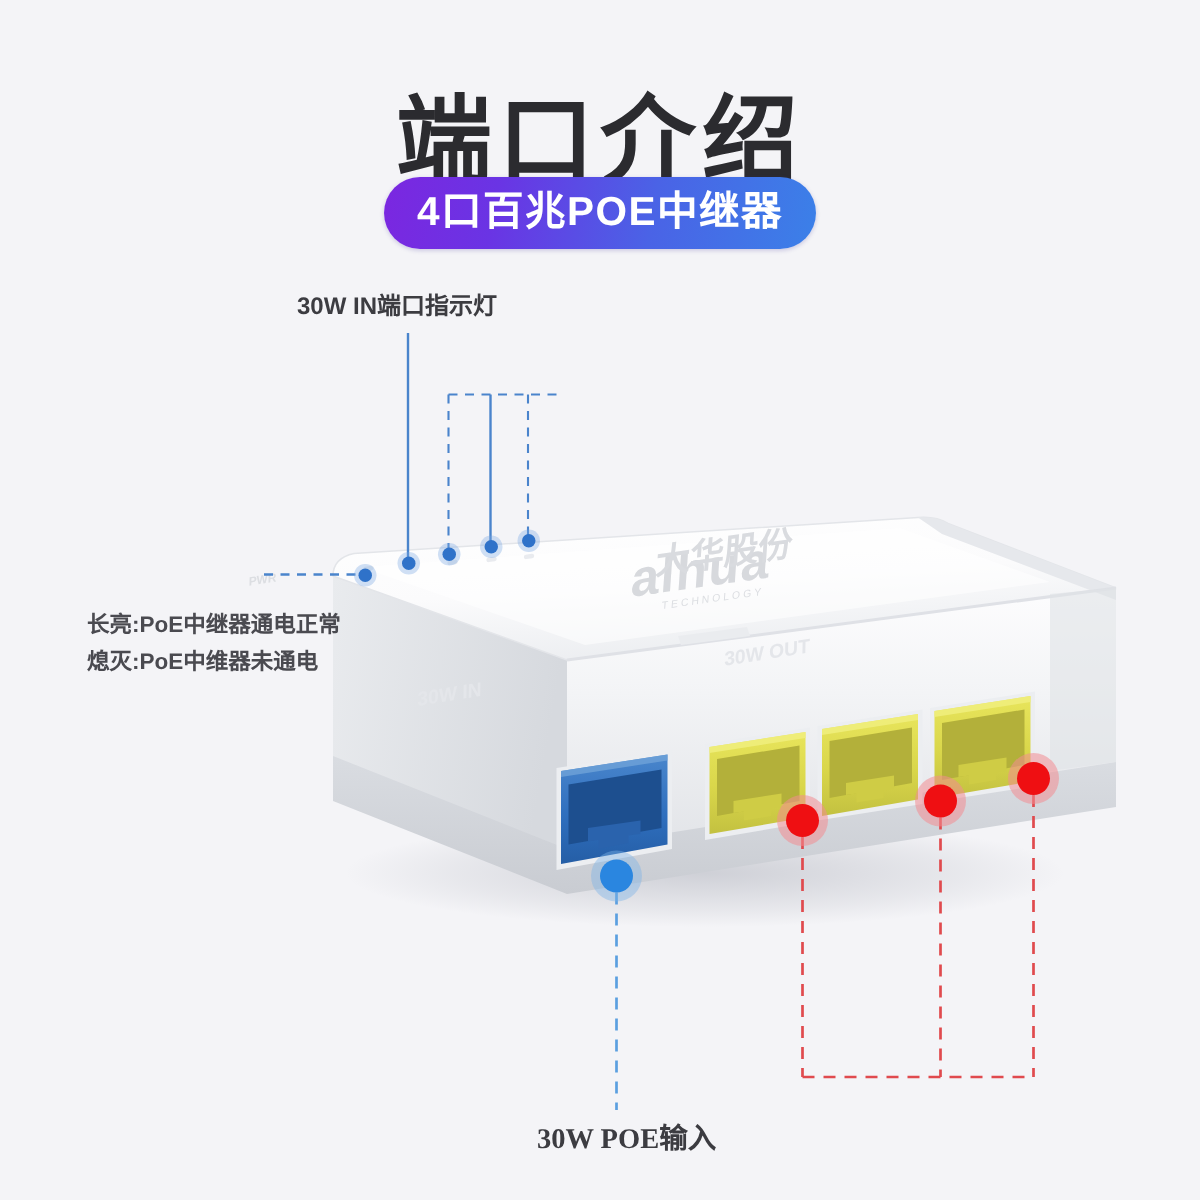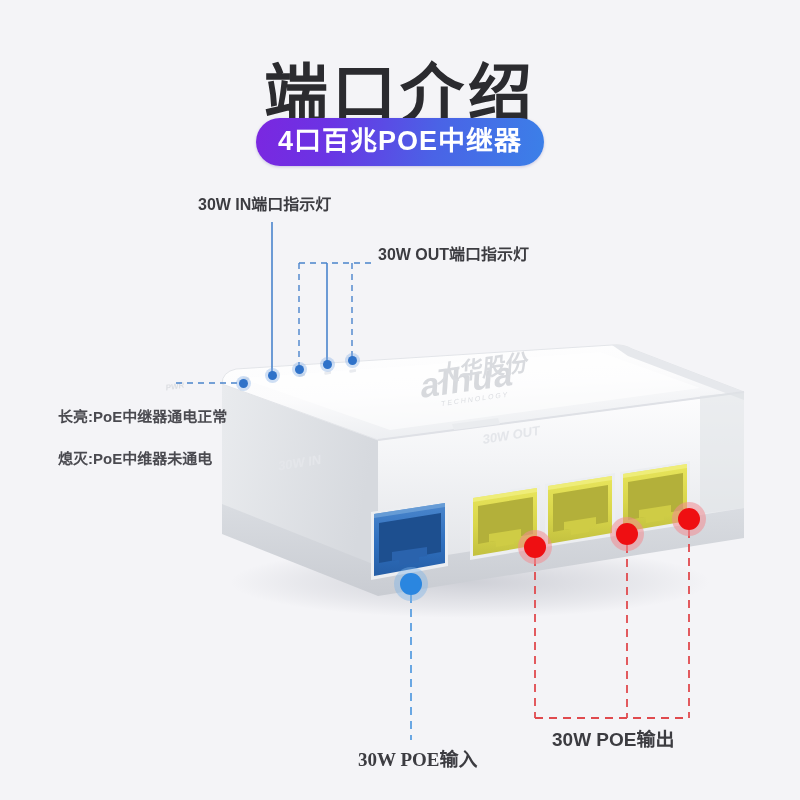--- a/index.html
+++ b/index.html
@@ -54,21 +54,21 @@
   .callout.pwr{left:62px;top:365px;font-size:21px;line-height:26px;}
 
   .sub-note{
     position:absolute;left:58px;
     font-size:15px;line-height:19px;
     font-weight:600;
     color:#4a4a50;
     white-space:nowrap;
   }
   .sub-note.l1{top:407px;}
-  .sub-note.l2{top:432px;margin-top:17px;}
+  .sub-note.l2{top:432px;}
 
   .bottom-label{
     position:absolute;
     font-size:19px;line-height:24px;
     font-weight:600;
     color:#3c3c41;
     white-space:nowrap;
   }
   .bottom-label.in{left:358px;top:748px;font-family:Liberation Serif, serif;}
   .bottom-label.out{left:552px;top:728px;}
@@ -242,21 +242,19 @@
   <div class="dot led" style="left:295px;top:365px;"></div>
   <div class="dot led" style="left:323px;top:360px;"></div>
   <div class="dot led" style="left:348px;top:356px;"></div>
 
   <div class="dot blue-big" style="left:400px;top:573px;"></div>
   <div class="dot red-big" style="left:524px;top:536px;"></div>
   <div class="dot red-big" style="left:616px;top:523px;"></div>
   <div class="dot red-big" style="left:678px;top:508px;"></div>
 
   <div class="callout in-led">30W IN端口指示灯</div>
-  <div class="callout out-led">30W OUT端口指示灯</div>
 
   <div class="sub-note l1">长亮:PoE中继器通电正常</div>
   <div class="sub-note l2">熄灭:PoE中维器未通电</div>
 
   <div class="bottom-label in">30W POE输入</div>
-  <div class="bottom-label out">30W POE输出</div>
 
 </div>
 
 </body></html>

